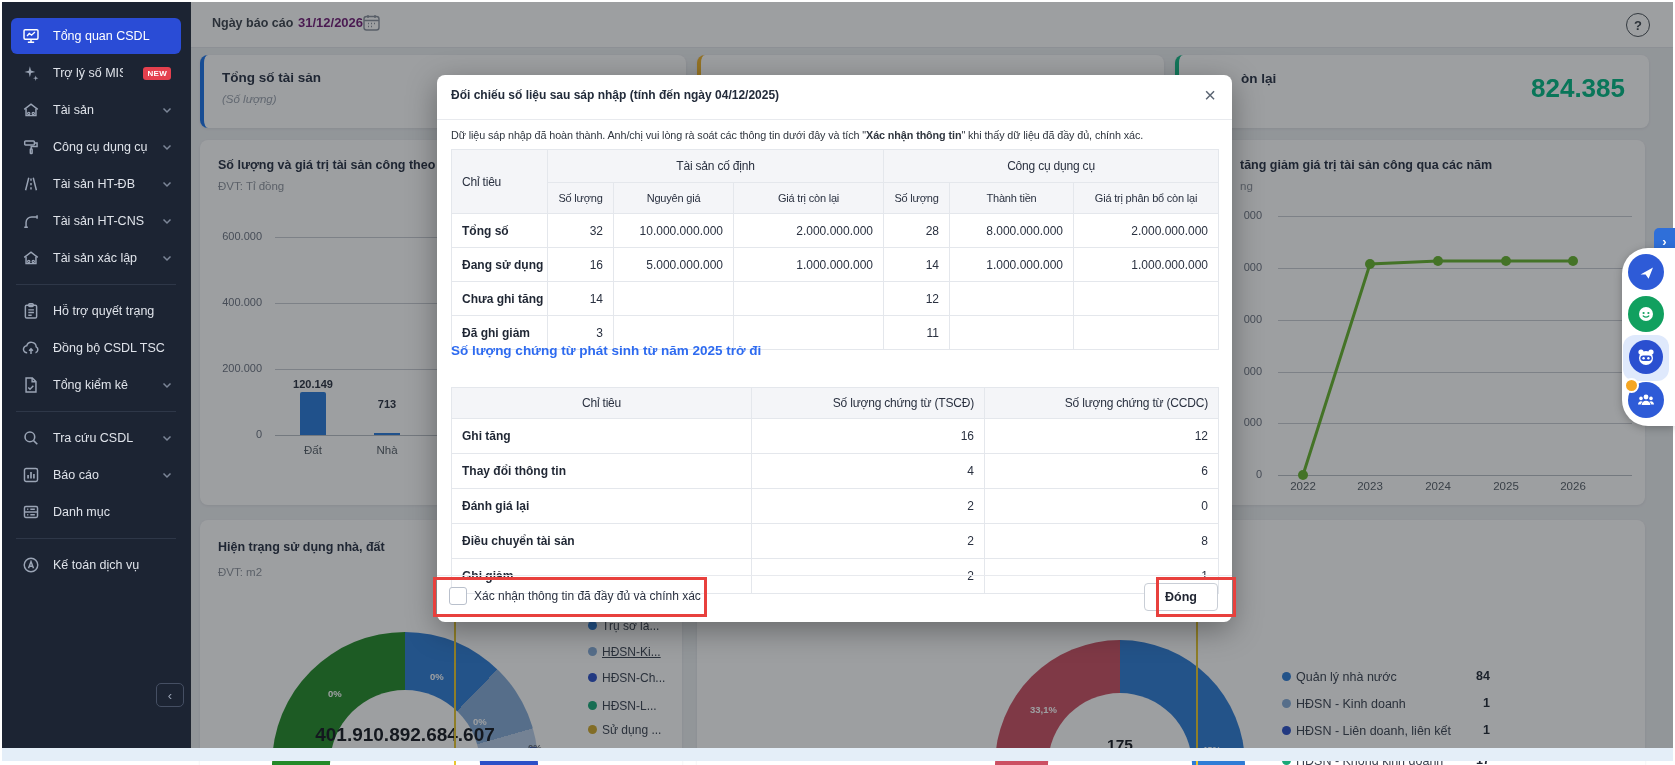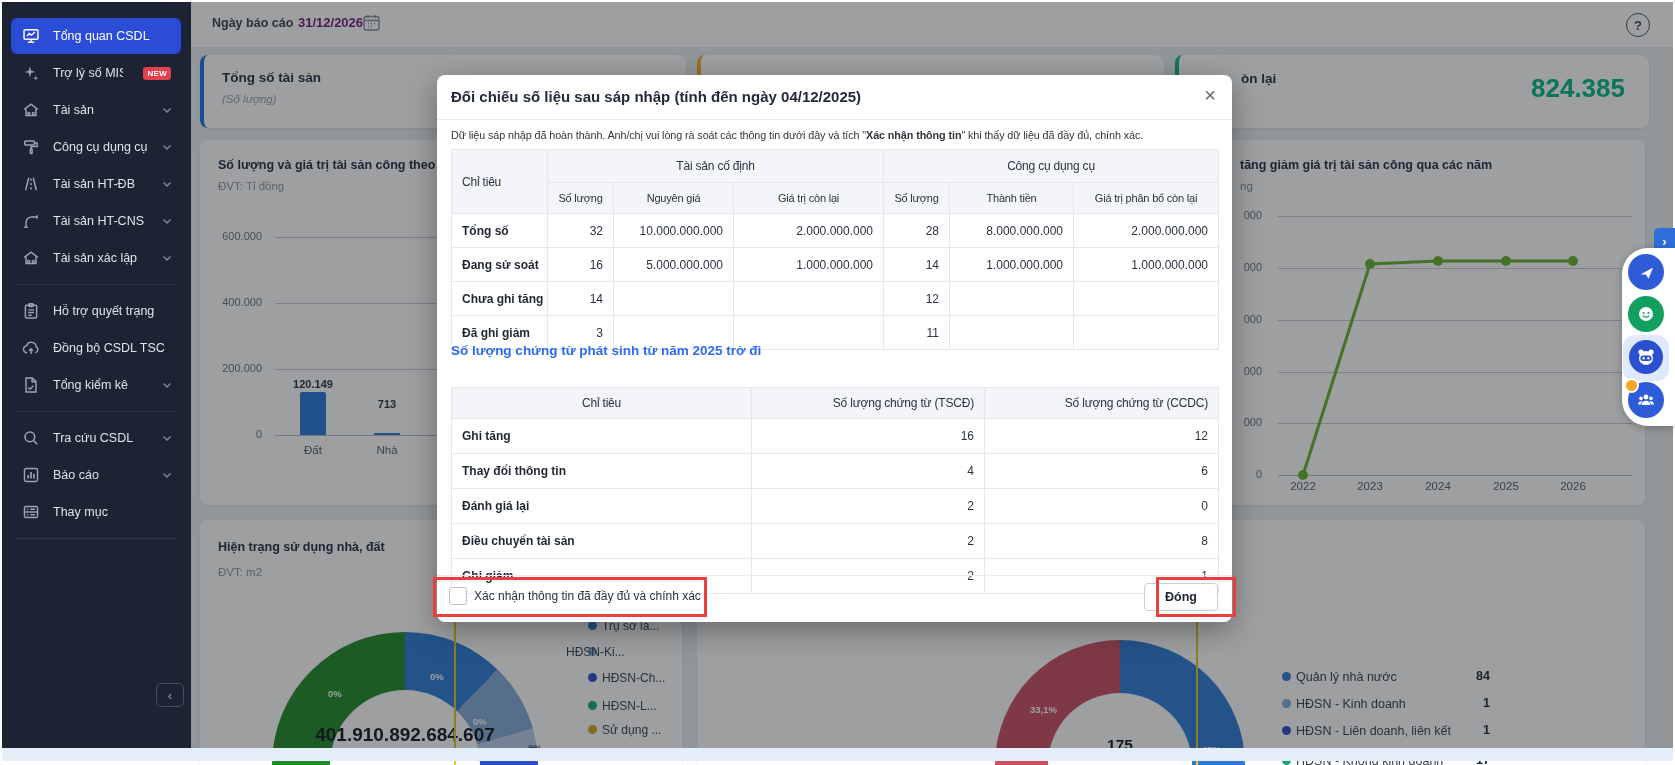--- a/index.html
+++ b/index.html
@@ -39,21 +39,21 @@
   .leg-val{font-size:12.5px;font-weight:bold;color:#1f2633;text-align:right;}
   .xhair{width:2px;background:#e7c62f;}
   
   .overlay{left:190px;top:2px;width:1483px;height:746px;background:rgba(22,26,32,.42);z-index:5;}
   .bottom-strip{left:2px;top:748px;width:1671px;height:13px;background:#e4eef8;z-index:6;}
   .float-pill{left:1622px;top:248px;width:53px;height:178px;background:#fff;border-radius:26px 0 0 26px;box-shadow:0 2px 8px rgba(0,0,0,.25);z-index:6;}
   .fbtn{width:36px;height:36px;border-radius:50%;display:flex;align-items:center;justify-content:center;z-index:7;cursor:pointer;}
   .chev-tab{left:1654px;top:228px;width:21px;height:26px;background:#2f6fd9;border-radius:5px 0 0 5px;color:#fff;display:flex;align-items:center;justify-content:center;font-size:13px;font-weight:bold;z-index:6;cursor:pointer;}
   
   .modal{left:437px;top:75px;width:795px;height:547px;background:#fff;border-radius:8px;box-shadow:0 8px 30px rgba(0,0,0,.35);z-index:10;}
-  .m-title{left:14px;top:13px;font-size:15px;font-weight:bold;color:#222b3a;}
+  .m-title{left:14px;top:13px;font-size:12px;font-weight:bold;color:#222b3a;}
   .m-close{right:16px;top:10px;font-size:20px;color:#5a6472;cursor:pointer;line-height:1;position:absolute;}
   .m-hdr-div{left:0;top:44px;width:795px;height:1px;background:#e8eaee;}
   .m-desc{left:14px;top:54px;font-size:10.8px;letter-spacing:-0.1px;color:#30363f;white-space:nowrap;}
   table{border-collapse:collapse;table-layout:fixed;}
   .t1{left:14px;top:74px;width:767px;}
   .t2{left:14px;top:312px;width:767px;}
   th,td{border:1px solid #e4e7ec;overflow:hidden;white-space:nowrap;}
   th{background:#f4f5f8;font-size:11px;letter-spacing:-0.2px;color:#2a3140;font-weight:normal;}
   .t1 .gh{height:30px;text-align:center;font-size:12px;}
   .t1 .sh{height:28px;text-align:center;}
@@ -160,21 +160,21 @@
     <div class="ab slice-lbl" style="left:230px;top:151px;">0%</div>
     <div class="ab slice-lbl" style="left:273px;top:196px;">0%</div>
     <div class="ab slice-lbl" style="left:328px;top:222px;color:#5a6472;">0%</div>
     <div class="ab" style="left:75px;top:204px;width:260px;text-align:center;font-size:19px;font-weight:bold;color:#14181f;">401.910.892.684.607</div>
   </div>
 
   <div class="ab leg-dot" style="left:588px;top:621px;background:#2e7cd6;"></div>
   <div class="ab leg-lbl" style="left:602px;top:619px;">Trụ sở là...</div>
   <div class="ab leg-val" style="left:745px;top:618px;width:160px;">57.404.447.487.582</div>
   <div class="ab leg-dot" style="left:588px;top:647px;background:#85abd8;"></div>
-  <div class="ab leg-lbl" style="left:566px;top:645px;">HĐSN-Ki...</div>
+  <div class="ab leg-lbl" style="left:602px;top:645px;text-decoration:underline;">HĐSN-Ki...</div>
   <div class="ab leg-val" style="left:745px;top:644px;width:160px;">33.415.333.338.295</div>
   <div class="ab leg-dot" style="left:588px;top:673px;background:#2b50c8;"></div>
   <div class="ab leg-lbl" style="left:602px;top:671px;">HĐSN-Ch...</div>
   <div class="ab leg-val" style="left:745px;top:670px;width:160px;">11.111.111.118.173</div>
   <div class="ab leg-dot" style="left:588px;top:701px;background:#18a978;"></div>
   <div class="ab leg-lbl" style="left:602px;top:699px;">HĐSN-L...</div>
   <div class="ab leg-val" style="left:745px;top:698px;width:160px;">55.535.555.559.614</div>
   <div class="ab leg-dot" style="left:588px;top:725px;background:#d0a92b;"></div>
   <div class="ab leg-lbl" style="left:602px;top:723px;">Sử dụng ...</div>
   <div class="ab leg-val" style="left:735px;top:722px;width:170px;">66.666.666.668.976,01</div>
@@ -367,23 +367,32 @@
           </span>
       </div>
       <div class="sb-item">
         <span class="ic">
             <svg viewBox="0 0 16 16" fill="none" stroke="currentColor" stroke-width="1.3">
               <rect x="2.2" y="3.2" width="11.6" height="9.6" rx="1.2"></rect>
               <path d="M2.2 8h11.6"></path>
               <path d="M4.6 5.6h1M7.4 5.6h4M4.6 10.4h1M7.4 10.4h4"></path>
             </svg>
           </span>
-        <span class="sb-lbl">Thay mục</span>
+        <span class="sb-lbl">Danh mục</span>
       </div>
       <div class="sb-div"></div>
+      <div class="sb-item">
+        <span class="ic">
+            <svg viewBox="0 0 16 16" fill="none" stroke="currentColor" stroke-width="1.3">
+              <circle cx="8" cy="8" r="6"></circle>
+              <path d="M5.8 10.8L8 5l2.2 5.8M6.6 9.2h2.8"></path>
+            </svg>
+          </span>
+        <span class="sb-lbl">Kế toán dịch vụ</span>
+      </div>
     </div>
   </div>
   <div class="ab collapse-btn">‹</div>
 
   <div class="ab bottom-strip"></div>
   <div class="ab chev-tab">›</div>
   <div class="ab float-pill"></div>
   <div class="ab fbtn" style="left:1628px;top:254px;background:#2e5bd7;">
     <svg width="17" height="17" viewBox="0 0 17 17">
         <path d="M2.5 10.5L15 3.6l-4.4 11.2-3-4.4z" fill="#fff"></path>
@@ -455,21 +464,21 @@
       <tr>
         <td class="lbl">Tổng số</td>
         <td class="num">32</td>
         <td class="num">10.000.000.000</td>
         <td class="num">2.000.000.000</td>
         <td class="num">28</td>
         <td class="num" actable="false">8.000.000.000</td>
         <td class="num">2.000.000.000</td>
       </tr>
       <tr>
-        <td class="lbl">Đang sử soát</td>
+        <td class="lbl">Đang sử dụng</td>
         <td class="num">16</td>
         <td class="num">5.000.000.000</td>
         <td class="num">1.000.000.000</td>
         <td class="num">14</td>
         <td class="num">1.000.000.000</td>
         <td class="num">1.000.000.000</td>
       </tr>
       <tr>
         <td class="lbl">Chưa ghi tăng</td>
         <td class="num">14</td>

